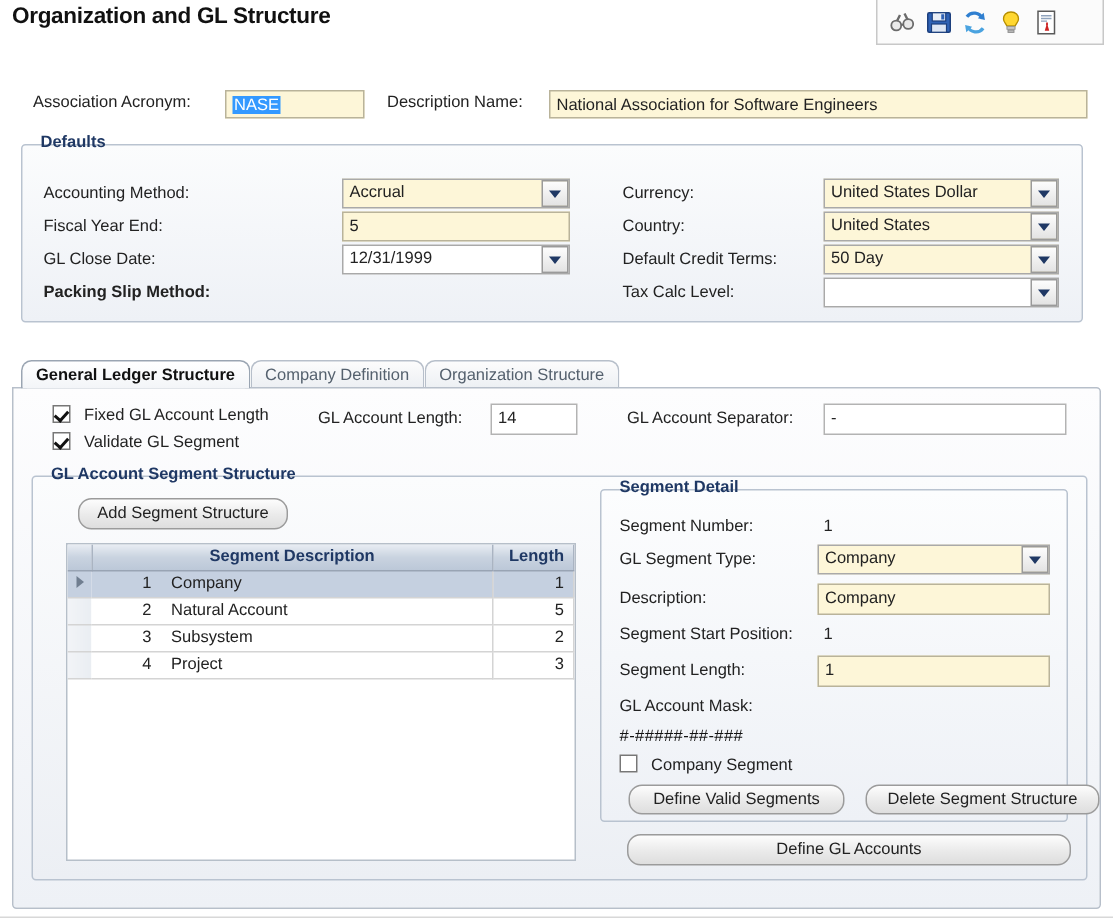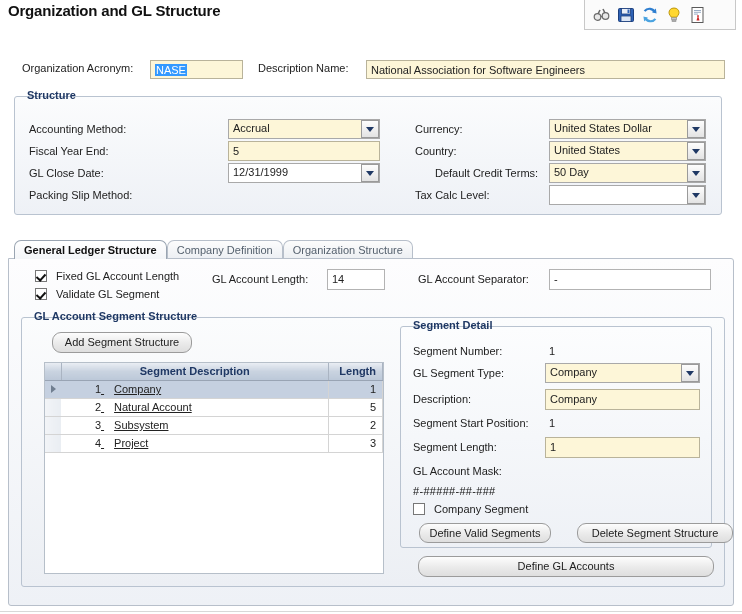--- a/index.html
+++ b/index.html
@@ -128,21 +128,21 @@
     text-align:center; white-space:nowrap;
   }
   .grid thead th.th-ind { width:16px; padding:0; }
   .grid thead th.th-len { text-align:right; }
   .grid tbody td {
     height:18px; padding:0 6px; border-bottom:1px solid #d4d4d4;
     border-right:1px solid #d4d4d4; color:#222; background:#fff;
   }
   .grid tbody td.c-ind { width:16px; padding:0; text-align:center; border-right:none;
     background: linear-gradient(to right,#f2f4f7,#e9edf2); }
-  .grid tbody td.c-desc { text-align:left;text-decoration:underline; }
+  .grid tbody td.c-desc { text-align:left; }
   .grid tbody td.c-len { width:54px; text-align:right; }
   .grid tbody tr.selected td { background:#c5d0e0; }
   .grid tbody tr.selected td.c-ind { background:#c5d0e0; }
   .rowmark { width:0;height:0;border-top:4px solid transparent;border-bottom:4px solid transparent;
     border-left:5px solid #707e90; display:inline-block; }
 
   
   .btn {
     background: linear-gradient(to bottom,#fdfdfd 0%, #eaeaea 55%, #dedede 100%);
     border:1px solid #9b9b9b; border-radius:9px;
@@ -207,53 +207,53 @@
     <span class="tb-icon" title="Report">
       <svg width="18" height="18" viewBox="0 0 18 18">
         <rect x="3" y="1.5" width="11" height="15" fill="#ffffff" stroke="#5a5a5a"></rect>
         <path d="M5 4.5 H12 M5 6.3 H12 M5 8.1 H9" stroke="#8fa3bd" stroke-width="0.9"></path>
         <path d="M7.5 14.5 L9 9.5 L10.5 14.5 Z" fill="#cc2222"></path>
         <rect x="8.4" y="9" width="1.2" height="2" fill="#cc2222"></rect>
       </svg>
     </span>
   </div>
 
-  <div style="position:absolute; left:22px; top:62px;" class="lbl">Organization Acronym:</div>
+  <div style="position:absolute; left:22px; top:62px;" class="lbl">Association Acronym:</div>
   <div class="field" style="position:absolute; left:150px; top:60px; width:93px;">
     <span class="sel-text">NASE</span>
   </div>
 
   <div style="position:absolute; left:258px; top:62px;" class="lbl">Description Name:</div>
   <div class="field" style="position:absolute; left:366px; top:60px; width:359px;">National Association for Software Engineers</div>
 
   <div class="groupbox" style="left:14px; top:96px; width:708px; height:119px;">
-    <div class="group-title">Structure</div>
+    <div class="group-title">Defaults</div>
 
     <div class="lbl" style="position:absolute; left:14px; top:26px;">Accounting Method:</div>
     <div class="lbl" style="position:absolute; left:14px; top:48px;">Fiscal Year End:</div>
     <div class="lbl" style="position:absolute; left:14px; top:70px;">GL Close Date:</div>
-    <div class="lbl" style="position:absolute; left:14px; top:92px;">Packing Slip Method:</div>
+    <div class="lbl" style="position:absolute; left:14px; top:92px;font-weight:bold;">Packing Slip Method:</div>
 
     <div class="dd" style="position:absolute; left:213px; top:22px; width:152px;">
       <span class="dd-text">Accrual</span>
       <span class="dd-btn">
           <i class="caret"></i>
         </span>
     </div>
     <div class="field" style="position:absolute; left:213px; top:44px; width:152px; height:20px;">5</div>
     <div class="dd white" style="position:absolute; left:213px; top:66px; width:152px;">
       <span class="dd-text">12/31/1999</span>
       <span class="dd-btn">
           <i class="caret"></i>
         </span>
     </div>
 
     <div class="lbl" style="position:absolute; left:400px; top:26px;">Currency:</div>
     <div class="lbl" style="position:absolute; left:400px; top:48px;">Country:</div>
-    <div class="lbl" style="position:absolute; left:420px; top:70px;">Default Credit Terms:</div>
+    <div class="lbl" style="position:absolute; left:400px; top:70px;">Default Credit Terms:</div>
     <div class="lbl" style="position:absolute; left:400px; top:92px;">Tax Calc Level:</div>
 
     <div class="dd" style="position:absolute; left:534px; top:44px; width:157px;">
       <span class="dd-text">United States</span>
       <span class="dd-btn">
           <i class="caret"></i>
         </span>
     </div>
     <div class="dd" style="position:absolute; left:534px; top:22px; width:157px;">
       <span class="dd-text">United States Dollar</span>
@@ -373,21 +373,21 @@
         <div class="field" style="position:absolute; left:144px; top:110px; width:155px; height:21px;">1</div>
 
         <div class="lbl" style="position:absolute; left:12px; top:138px;">GL Account Mask:</div>
         <div class="mask-text" style="position:absolute; left:12px; top:158px;">#-#####-##-###</div>
 
         <div style="position:absolute; left:12px; top:176px;">
           <span class="cb"></span>
           <span class="lbl" style="margin-left:6px;">Company Segment</span>
         </div>
 
-        <div class="btn" style="position:absolute; left:18px; top:196px; width:132px; height:20px;">Define Valid Segments</div>
+        <div class="btn" style="position:absolute; left:18px; top:196px; width:144px; height:20px;">Define Valid Segments</div>
         <div class="btn" style="position:absolute; left:176px; top:196px; width:156px; height:20px;">Delete Segment Structure</div>
       </div>
 
       <div class="btn" style="position:absolute; left:396px; top:238px; width:296px; height:21px;">Define GL Accounts</div>
 
     </div>
   </div>
 
   <div class="sep" style="top:611px;"></div>
 </div>

